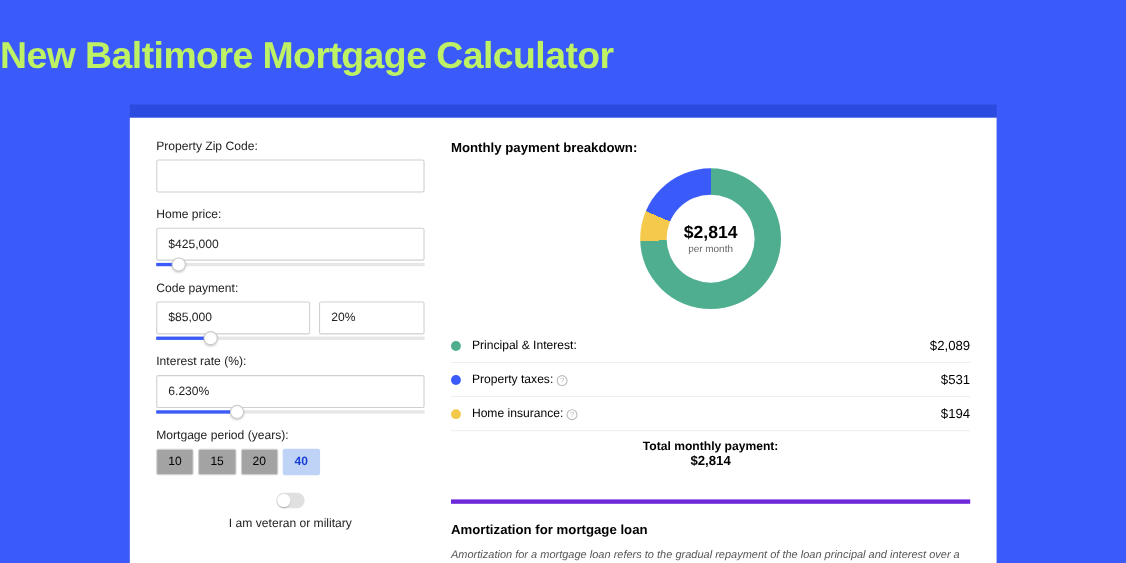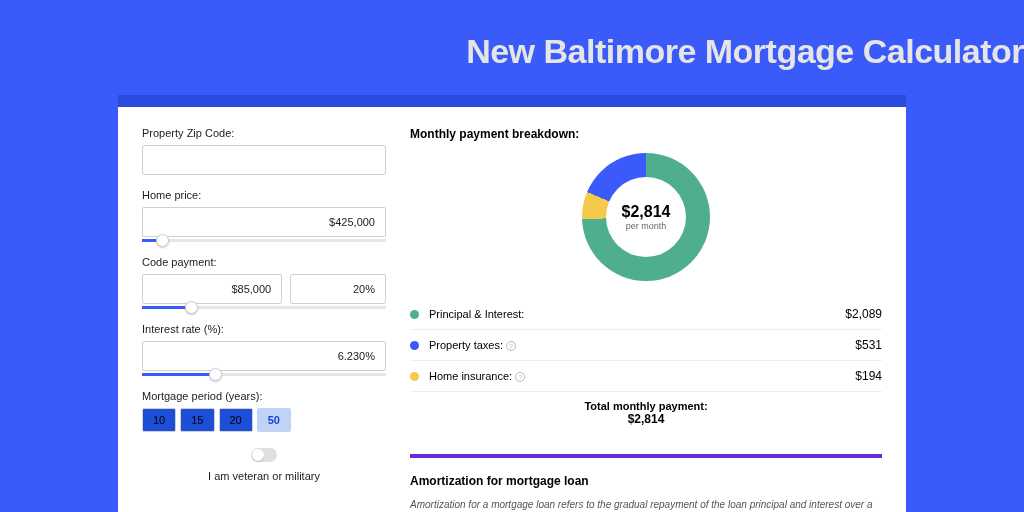--- a/index.html
+++ b/index.html
@@ -4,24 +4,24 @@
 <style>
   * { box-sizing: border-box; margin: 0; padding: 0; }
   body {
     background: #3a5af9;
     font-family: -apple-system, BlinkMacSystemFont, "Segoe UI", Arial, sans-serif;
     width: 1024px;
     height: 512px;
     overflow: hidden;
   }
   .page-title {
-    color: #e5e5e5;
+    color: #bef264;
     font-weight: 700;
     font-size: 34px;
-    text-align: right;
+    text-align: left;
     padding: 32px 0 24px;
     letter-spacing: -0.5px;
   }
   .calc-wrap {
     background: #2b4be0;
     width: 788px;
     margin: 0 auto;
     padding-top: 12px;
   }
   .calc {
@@ -42,21 +42,20 @@
     color: #222;
   }
   .text-input {
     width: 100%;
     border: 1px solid #d0d0d0;
     border-radius: 2px;
     height: 30px;
     padding: 0 10px;
     font-size: 11px;
     color: #222;
-    text-align: right;
   }
   .field { margin-bottom: 14px; }
   .slider-track {
     height: 3px;
     background: #e6e6e6;
     position: relative;
     margin-top: 2px;
   }
   .slider-fill {
     position: absolute;
@@ -77,21 +76,21 @@
     gap: 8px;
   }
   .two-col .text-input:first-child { flex: 1.6; }
   .two-col .text-input:last-child { flex: 1; }
   .period-row {
     display: flex;
     gap: 4px;
   }
   .period-btn {
     border: 1px solid #d0d0d0;
-    background: #1d4ed8;
+    background: #a3a3a3;
     font-size: 11px;
     padding: 5px 10px;
     border-radius: 2px;
     cursor: pointer;
   }
   .period-btn.active {
     background: #bfd3f7;
     border-color: #bfd3f7;
     color: #1a3fd6;
     font-weight: 600;
@@ -234,21 +233,21 @@
           <div class="slider-thumb" id="thumb-ir" style="left: calc(30% - 6px);"></div>
         </div>
       </div>
 
       <div class="field">
         <div class="field-label">Mortgage period (years):</div>
         <div class="period-row" id="period-row">
             <button class="period-btn">10</button>
             <button class="period-btn">15</button>
             <button class="period-btn">20</button>
-            <button class="period-btn active">50</button>
+            <button class="period-btn active">40</button>
           </div>
       </div>
 
       <div class="toggle-row">
         <div class="toggle"></div>
         <span>I am veteran or military</span>
       </div>
 
     </div>
 

